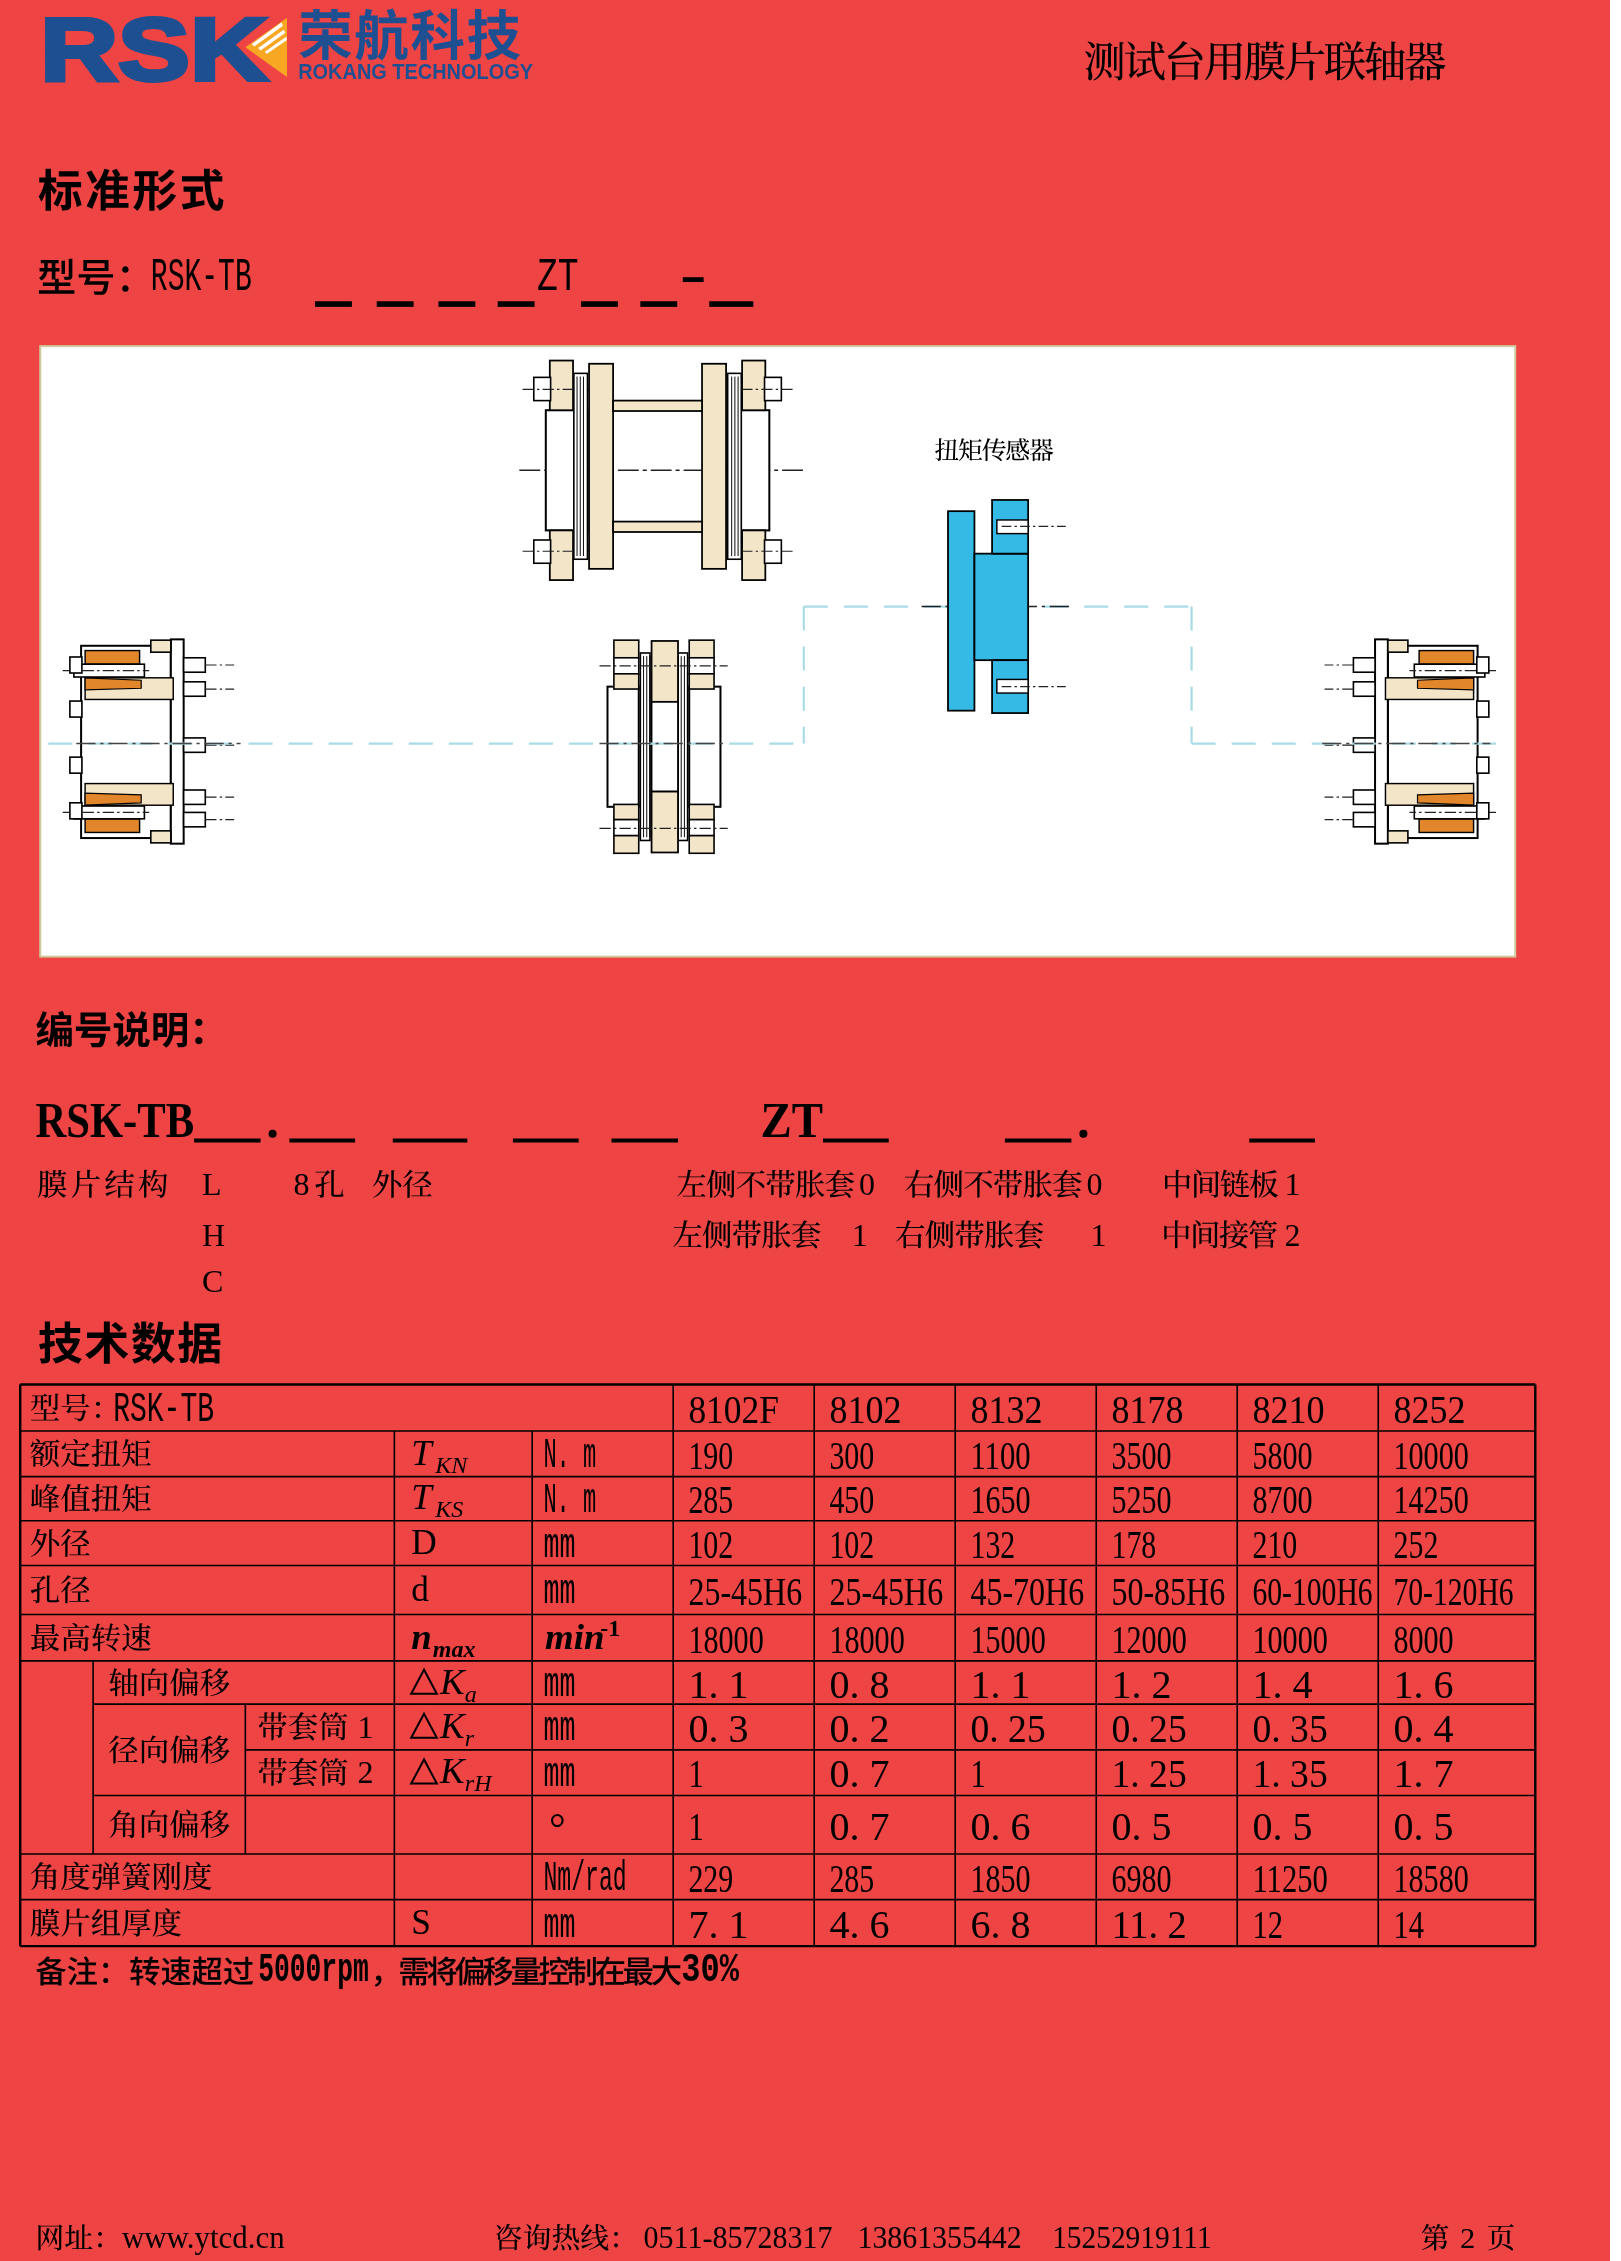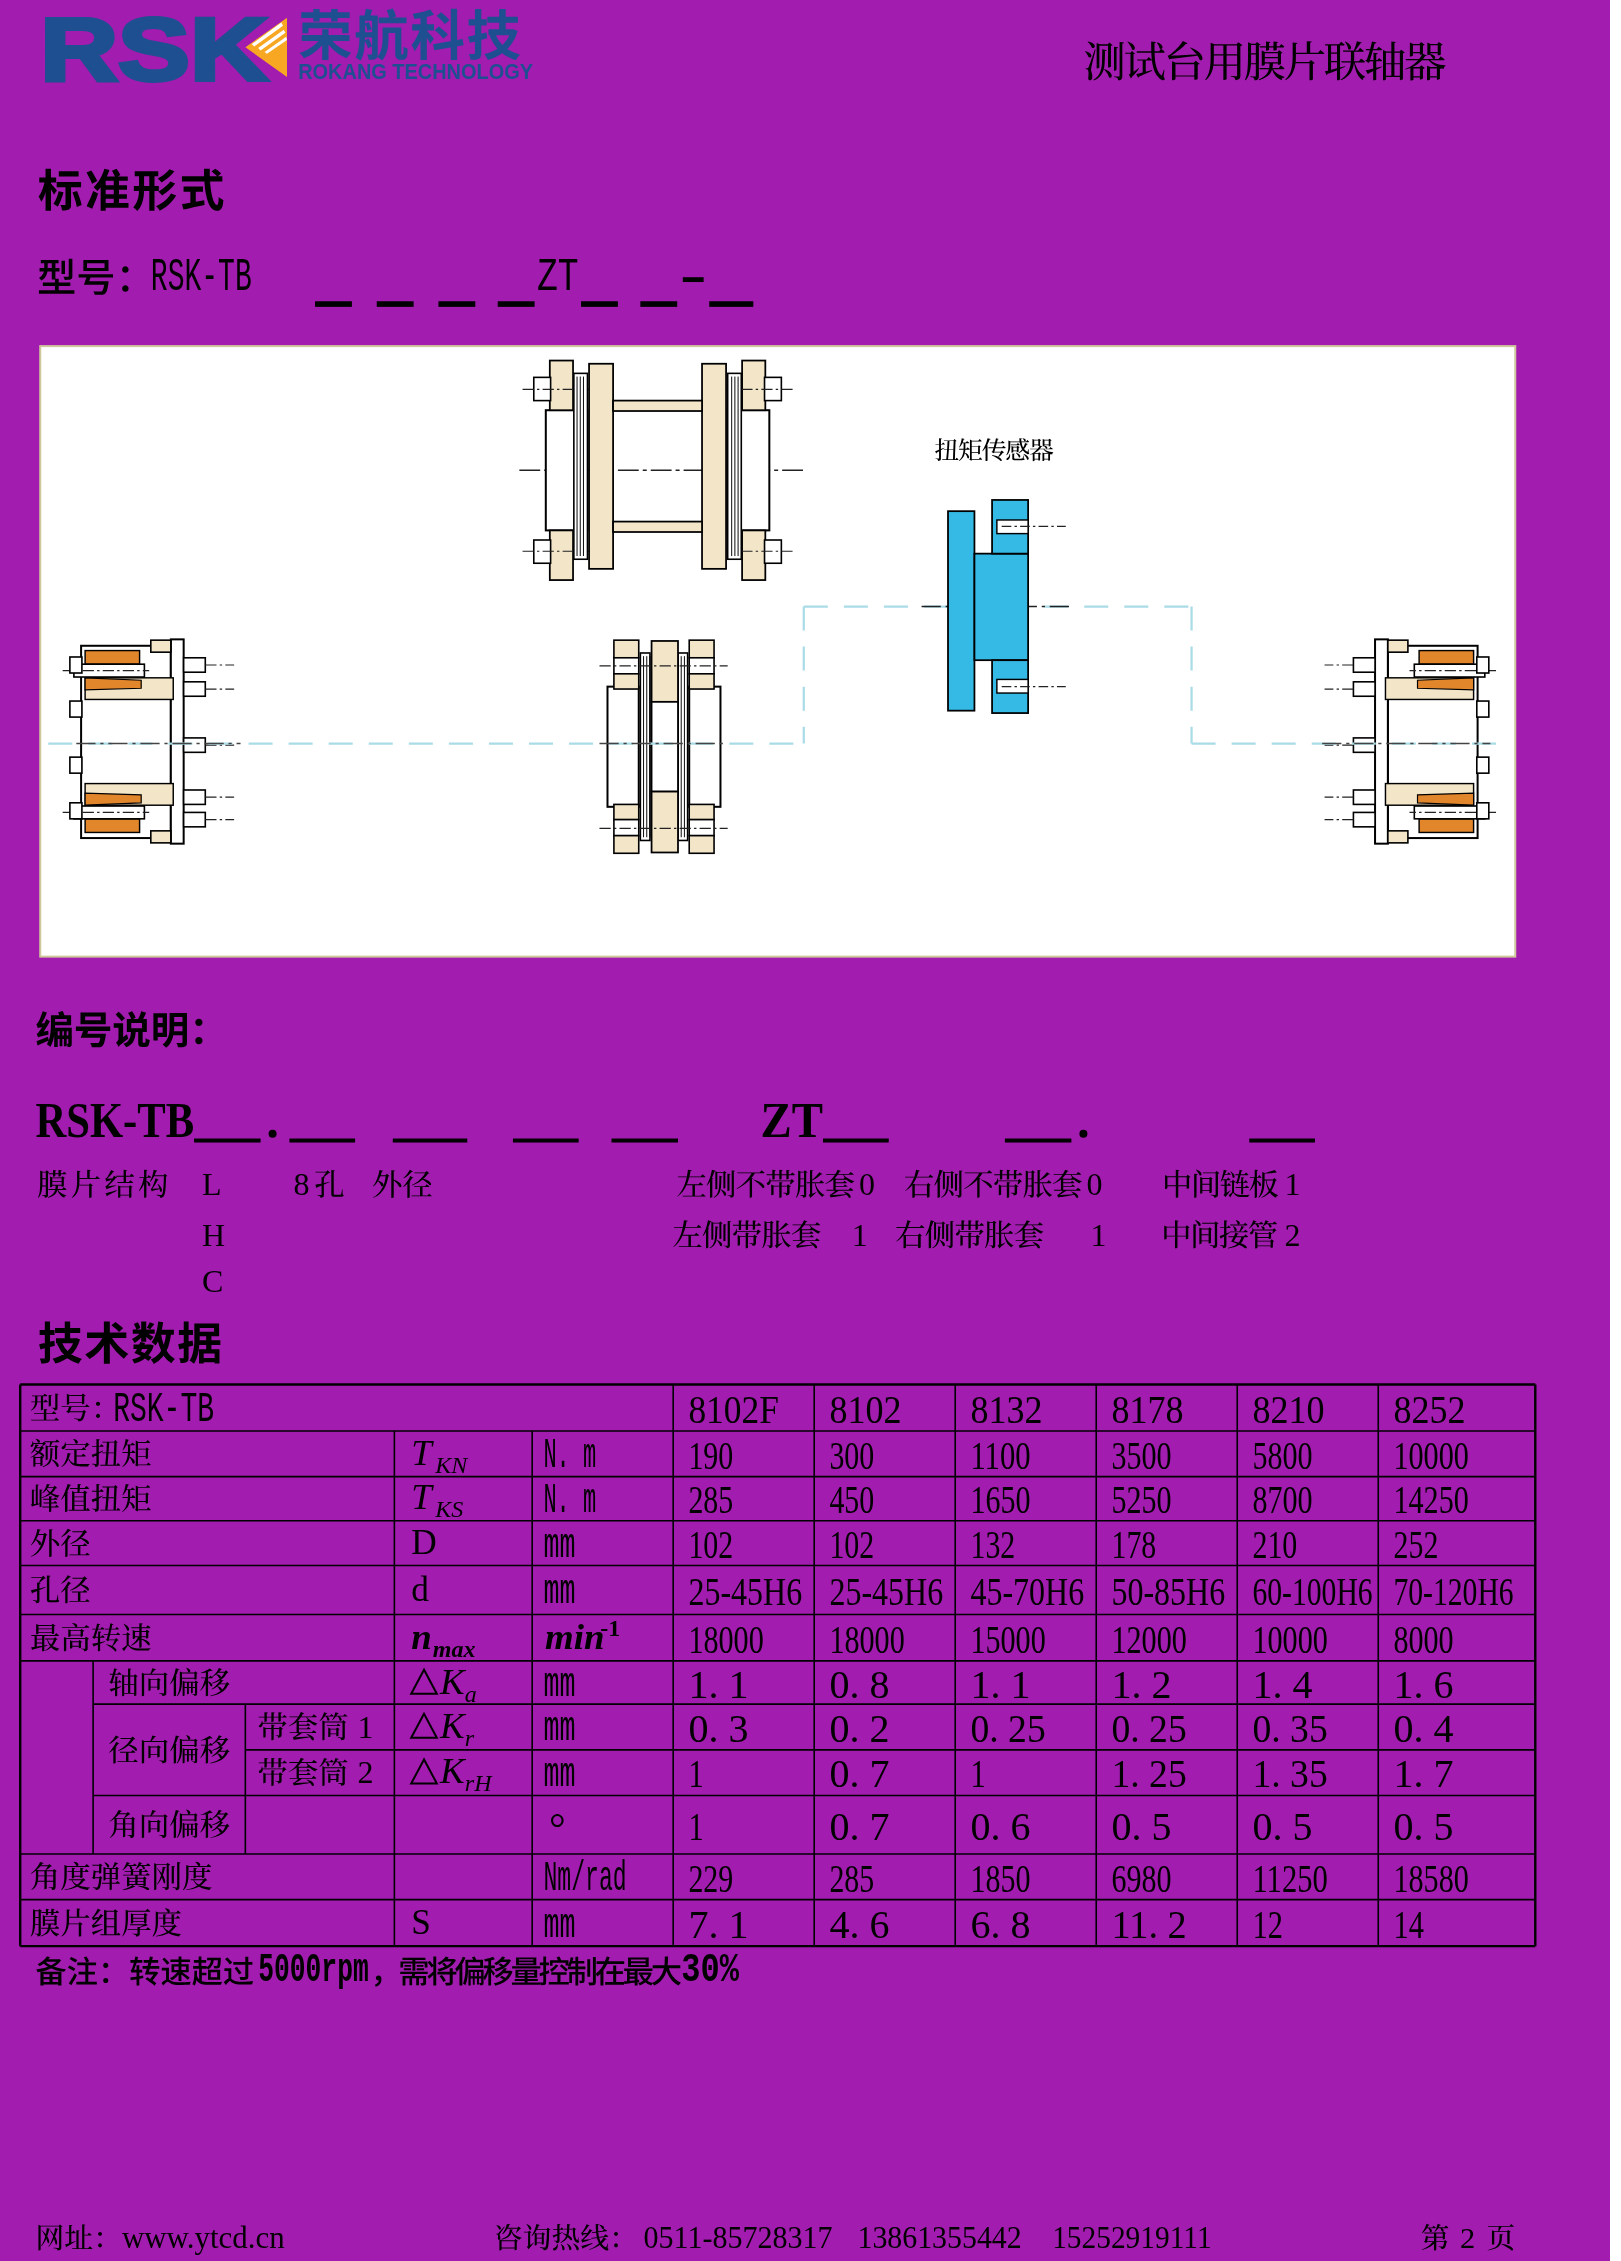--- a/index.html
+++ b/index.html
@@ -1,14 +1,14 @@
 <!DOCTYPE html>
 <html style="font-size:13px"><head><meta charset="utf-8"><style>
 html,body{margin:0;padding:0;background:#fff;}
-#page{position:relative;width:1610px;height:2261px;background:#a21caf;overflow:hidden;}
+#page{position:relative;width:1610px;height:2261px;background:#ef4444;overflow:hidden;}
 svg{position:absolute;left:0;top:0;}
 text{fill:#000;}
 </style></head><body>
 <div id="page">
 <svg width="1622" height="2261" viewBox="0 0 2024 2822">
 <defs>
         <path id="g0" d="M14 -198H236V-171H14ZM69 -212H98V-155H69ZM151 -212H181V-155H151ZM16 -93H235V-66H16ZM110 -119H139V22H110ZM102 -76 126 -67Q114 -49 99 -34Q83 -18 64 -6Q46 6 26 14Q24 10 21 5Q17 1 14 -4Q10 -8 6 -11Q26 -17 44 -27Q62 -37 77 -50Q92 -63 102 -76ZM149 -76Q158 -63 173 -50Q188 -38 206 -28Q225 -18 243 -12Q240 -9 236 -4Q232 0 229 5Q225 10 223 14Q204 6 185 -6Q167 -18 152 -34Q136 -50 125 -67ZM19 -150H231V-101H202V-124H47V-101H19Z"></path>
         <path id="g1" d="M112 -173H240V-147H112ZM148 -128H203V-102H148ZM130 -128H157V-75Q157 -64 156 -51Q155 -37 152 -24Q149 -11 143 1Q137 14 128 24Q126 21 121 18Q117 15 113 12Q108 9 105 8Q116 -4 121 -19Q127 -33 128 -48Q130 -63 130 -76ZM188 -128H216V-16Q216 -7 216 -6Q217 -5 219 -5Q219 -5 220 -5Q221 -5 222 -5Q222 -5 223 -5Q224 -5 224 -6Q225 -7 226 -13Q226 -17 226 -24Q227 -31 227 -40Q230 -37 235 -34Q241 -32 245 -30Q245 -21 244 -11Q244 -1 243 3Q241 12 235 16Q233 18 229 19Q225 20 222 20Q219 20 216 20Q212 20 210 20Q206 20 201 19Q197 17 194 14Q191 10 189 5Q188 -1 188 -15ZM36 -183H88V-159H36ZM82 -183H108V-7Q108 2 106 7Q105 13 99 16Q93 20 86 21Q78 21 67 21Q66 16 64 8Q62 1 59 -4Q65 -4 71 -4Q76 -4 79 -4Q82 -4 82 -8ZM24 -183H50V-88Q50 -75 49 -60Q48 -45 46 -30Q44 -14 40 0Q36 14 29 25Q26 22 22 20Q18 17 13 14Q9 11 6 10Q14 -3 18 -20Q22 -37 23 -55Q24 -73 24 -88ZM49 -146 67 -153Q70 -145 74 -136Q78 -126 80 -120L61 -112Q59 -119 56 -129Q52 -138 49 -146ZM53 -213 83 -208Q79 -198 76 -187Q72 -177 69 -170L45 -175Q48 -183 50 -194Q52 -205 53 -213ZM7 -106H102V-82H7ZM48 -69 66 -77Q70 -68 75 -58Q79 -48 82 -41L63 -32Q61 -40 57 -50Q52 -61 48 -69ZM149 -207 177 -215Q182 -206 186 -196Q190 -186 192 -178L162 -169Q160 -177 156 -188Q153 -198 149 -207Z"></path>
         <path id="g2" d="M46 -189H75V22H46ZM8 -142H108V-114H8ZM48 -131 65 -123Q62 -110 57 -95Q52 -81 46 -67Q40 -52 33 -40Q26 -27 19 -18Q17 -25 13 -33Q9 -41 5 -47Q12 -54 18 -64Q24 -75 30 -86Q36 -97 40 -109Q45 -120 48 -131ZM91 -210 108 -186Q95 -181 79 -177Q64 -174 49 -171Q33 -168 18 -166Q17 -171 15 -178Q12 -185 10 -190Q24 -192 39 -195Q54 -198 67 -202Q81 -206 91 -210ZM75 -113Q77 -111 82 -106Q86 -100 92 -94Q97 -88 102 -83Q106 -78 108 -76L90 -52Q88 -57 85 -64Q81 -70 77 -77Q72 -84 68 -91Q64 -97 62 -101ZM185 -213H214V22H185ZM104 -51 239 -75 244 -46 109 -23ZM120 -180 140 -197Q147 -192 154 -186Q162 -180 168 -173Q175 -167 179 -161L158 -143Q154 -148 148 -155Q142 -161 135 -168Q127 -175 120 -180ZM111 -115 130 -132Q137 -127 145 -120Q153 -114 160 -107Q167 -101 172 -95L151 -76Q147 -82 140 -89Q134 -95 126 -102Q118 -109 111 -115Z"></path>
         <path id="g3" d="M96 -177H236V-149H96ZM101 -119H208V-92H101ZM150 -212H180V-104H150ZM133 -97Q147 -63 175 -38Q204 -14 246 -3Q243 0 239 4Q235 9 232 14Q229 19 227 23Q182 9 153 -19Q124 -47 106 -90ZM205 -119H210L215 -120L235 -112Q227 -84 214 -63Q201 -41 184 -25Q166 -8 144 3Q123 15 98 22Q96 18 94 13Q91 8 88 3Q85 -2 82 -5Q105 -11 124 -20Q144 -30 160 -43Q176 -57 188 -75Q199 -93 205 -114ZM7 -85Q18 -88 32 -91Q46 -94 61 -98Q76 -102 92 -105L95 -78Q75 -72 53 -67Q32 -61 15 -57ZM10 -165H93V-137H10ZM39 -212H68V-11Q68 0 66 6Q64 12 57 16Q51 19 42 20Q32 21 19 21Q18 15 16 7Q13 0 11 -6Q18 -6 25 -6Q32 -6 34 -6Q39 -6 39 -11Z"></path>

